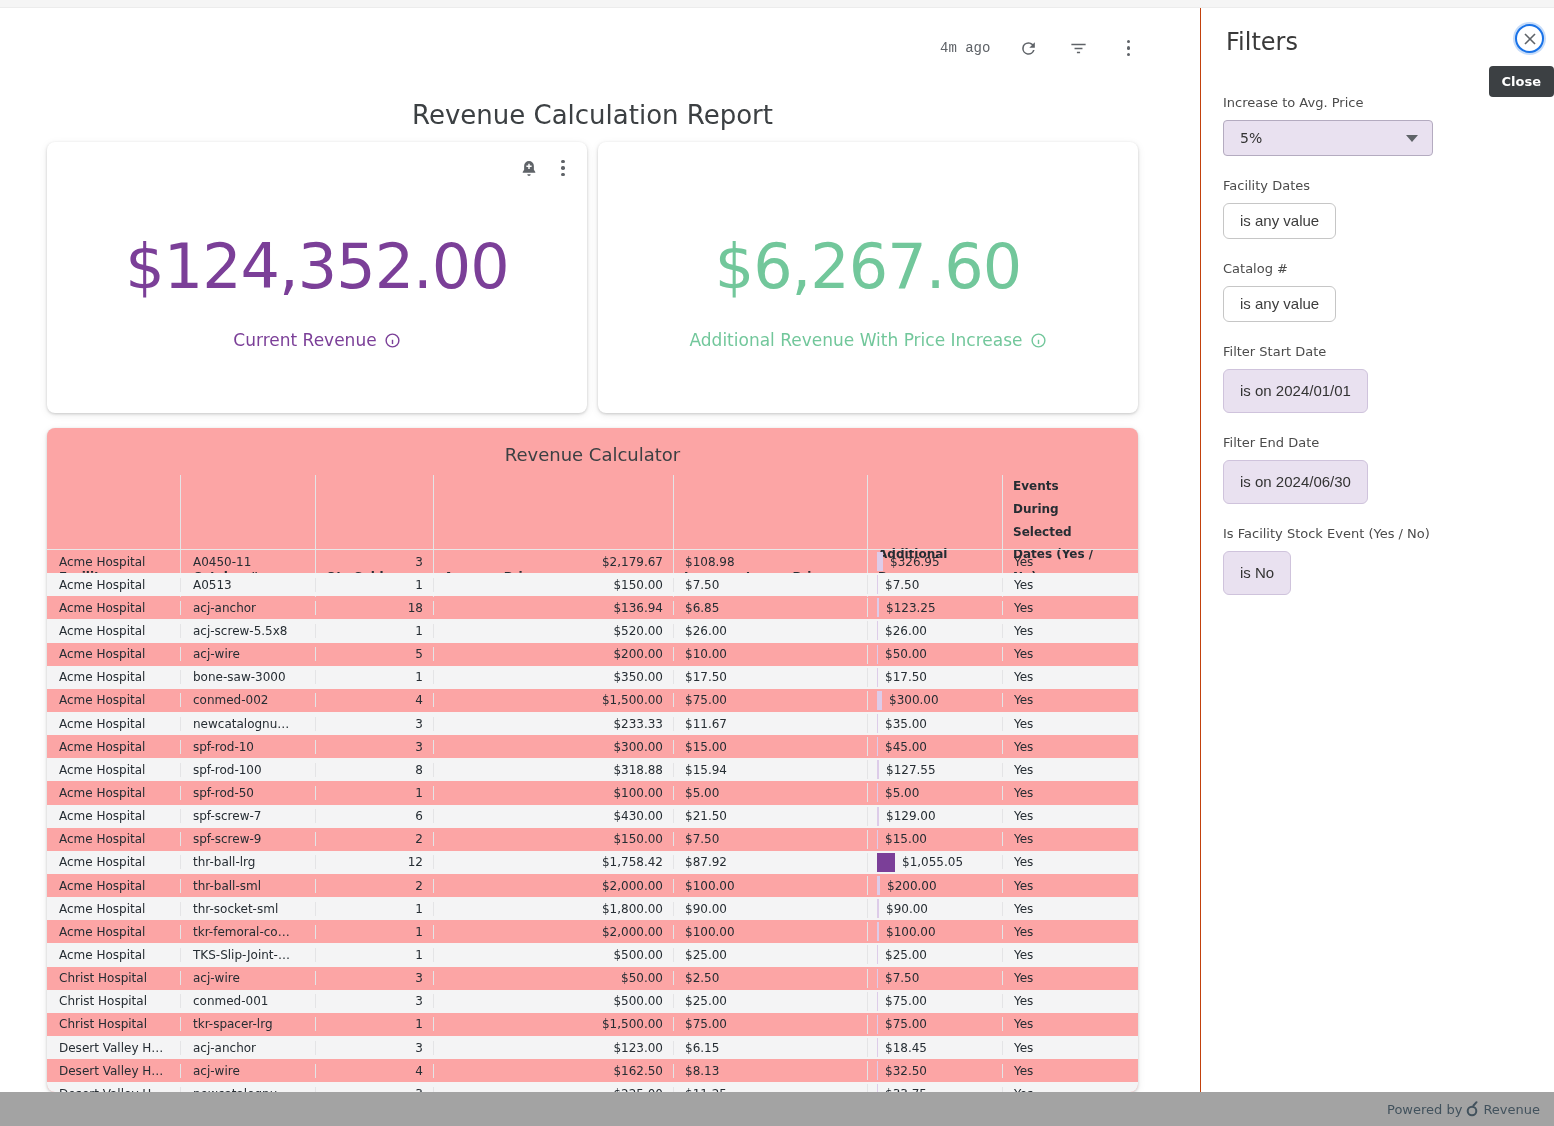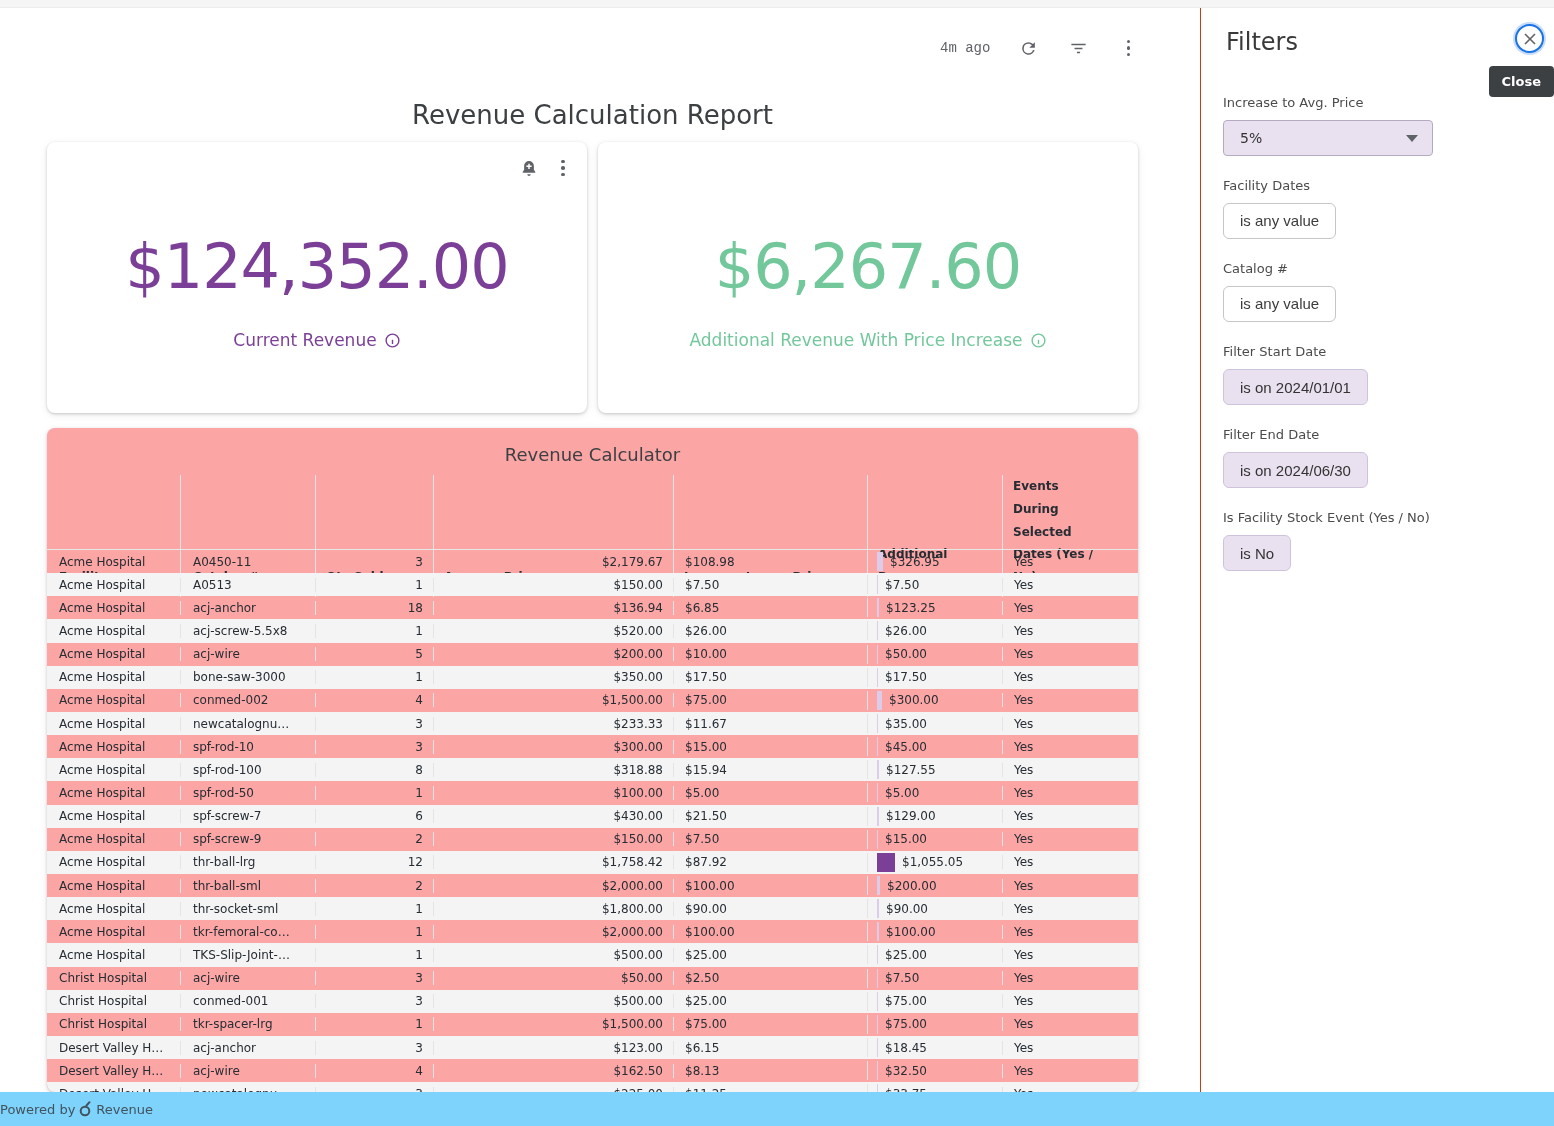--- a/index.html
+++ b/index.html
@@ -52,24 +52,24 @@
   .filters-panel { position:absolute; left:1200px; top:8px; width:354px; height:1084px; background:#fff; border-left:1px solid #c2410c; }
   .filters-title { position:absolute; top:20px; left:25px; font-size:24px; font-weight:400; color:#3a3a3a; }
   .close-btn { position:absolute; top:16px; right:10px; width:29px; height:29px; border-radius:50%; background:#fff; border:2px solid #1a73e8; box-shadow:0 0 0 2px rgba(26,115,232,.25); color:#5f6368; cursor:pointer; display:flex; align-items:center; justify-content:center; }
   .close-tooltip { position:absolute; top:58px; right:0; background:#3c4043; color:#fff; font-size:13px; font-weight:600; padding:8px 13px; border-radius:4px; }
   .filters-body { position:absolute; top:87px; left:22px; right:18px; }
   .filter-group { margin-bottom:22px; }
   .filter-label { font-size:13px; color:#4b4b4b; margin-bottom:10px; }
   .dropdown { width:210px; height:36px; background:#e9e1f0; border:1px solid #b4abc0; border-radius:4px; display:flex; align-items:center; justify-content:space-between; padding:0 14px 0 16px; font-size:14px; color:#333; cursor:pointer; }
   .dd-caret { width:0; height:0; border-left:6px solid transparent; border-right:6px solid transparent; border-top:7px solid #5f6368; }
   .btn-outline { display:inline-block; padding:0 16px; height:36px; line-height:34px; background:#fff; border:1px solid #c6c6c6; border-radius:6px; font-size:15px; color:#3c3c3c; cursor:pointer; }
-  .chip { display:inline-block; padding:0 16px; height:36px; line-height:36px; background:#e9e1f0; border:1px solid #cfc3dc; border-radius:6px; font-size:15px; color:#333; cursor:pointer; }
+  .chip { display:inline-block; padding:0 16px; height:44px; line-height:36px; background:#e9e1f0; border:1px solid #cfc3dc; border-radius:6px; font-size:15px; color:#333; cursor:pointer; }
 
   
-  .footer { position:absolute; left:0; top:1092px; width:1554px; height:34px; background:#7dd3fc; display:flex; align-items:center; padding-right:14px; gap:5px; font-size:13px; color:#42525d; }
+  .footer { position:absolute; left:0; top:1092px; width:1554px; height:34px; background:#a3a3a3; display:flex; align-items:center; justify-content:flex-end; padding-right:14px; gap:5px; font-size:13px; color:#42525d; }
   .footer a { display:flex; align-items:center; gap:4px; color:#42525d; text-decoration:none; cursor:pointer; }
 </style>
 </head>
 <body>
 
 <div class="screen">
   <div class="topstrip"></div>
 
   <div class="main">
 

